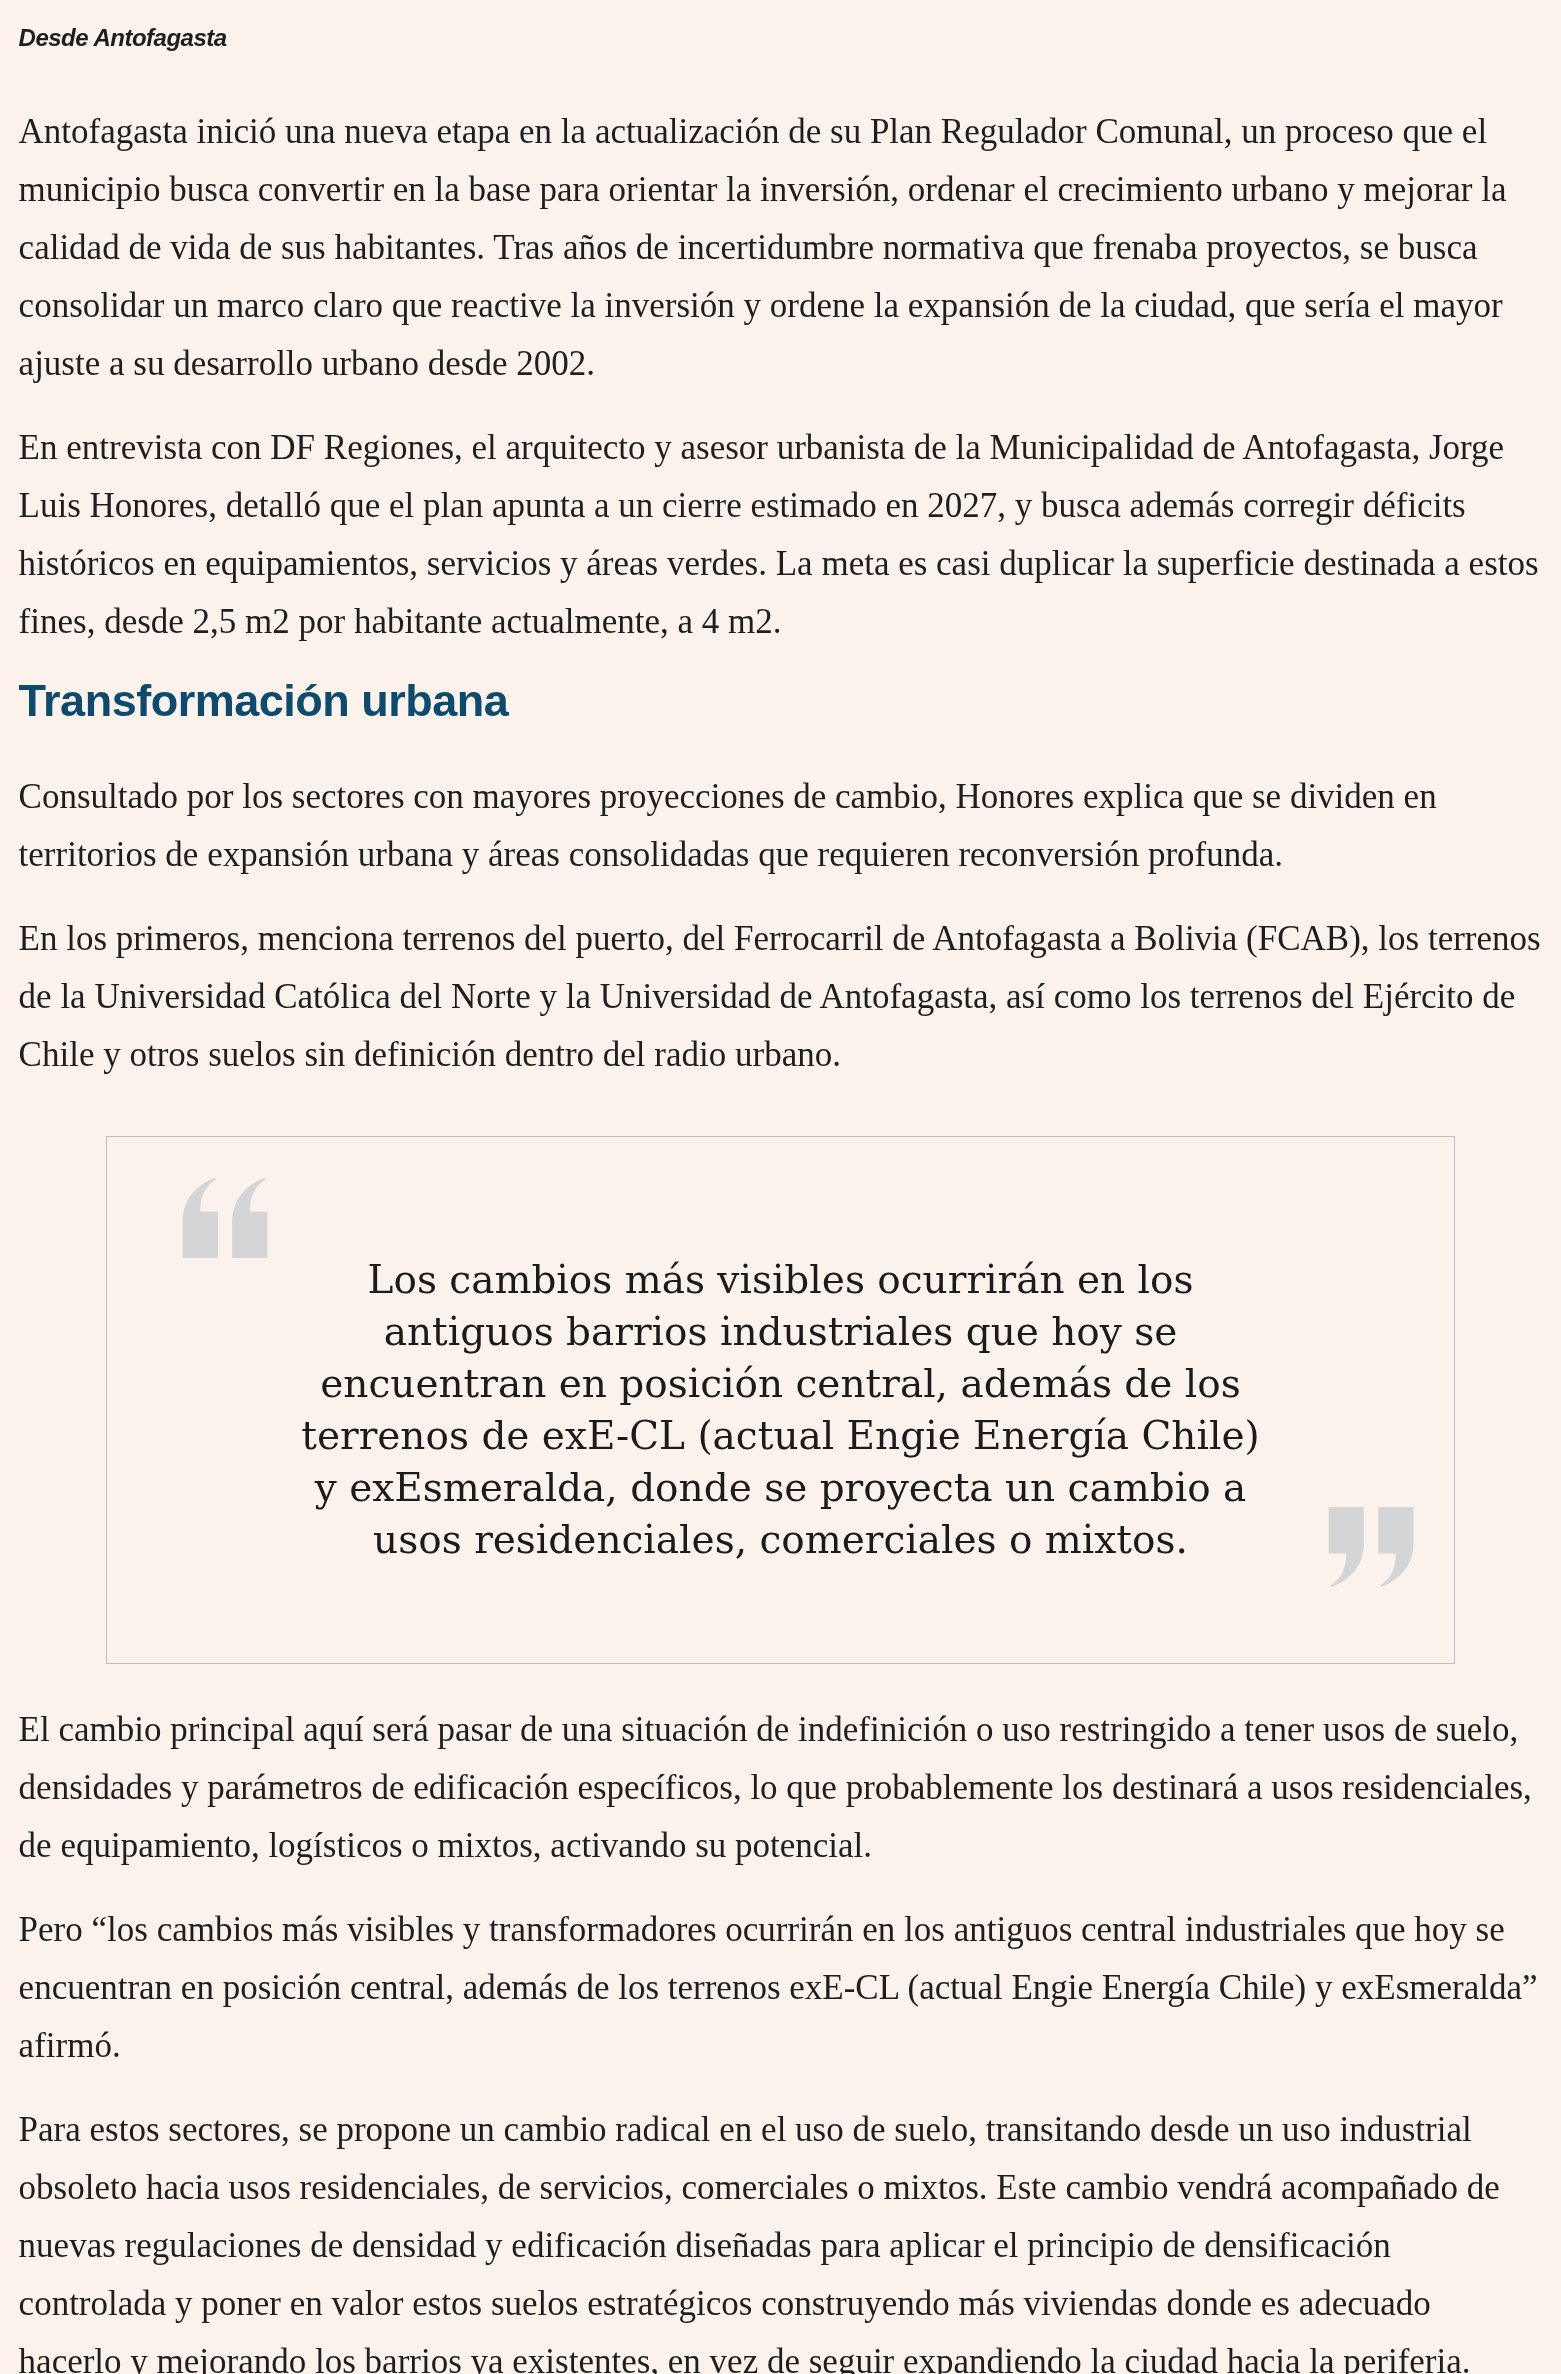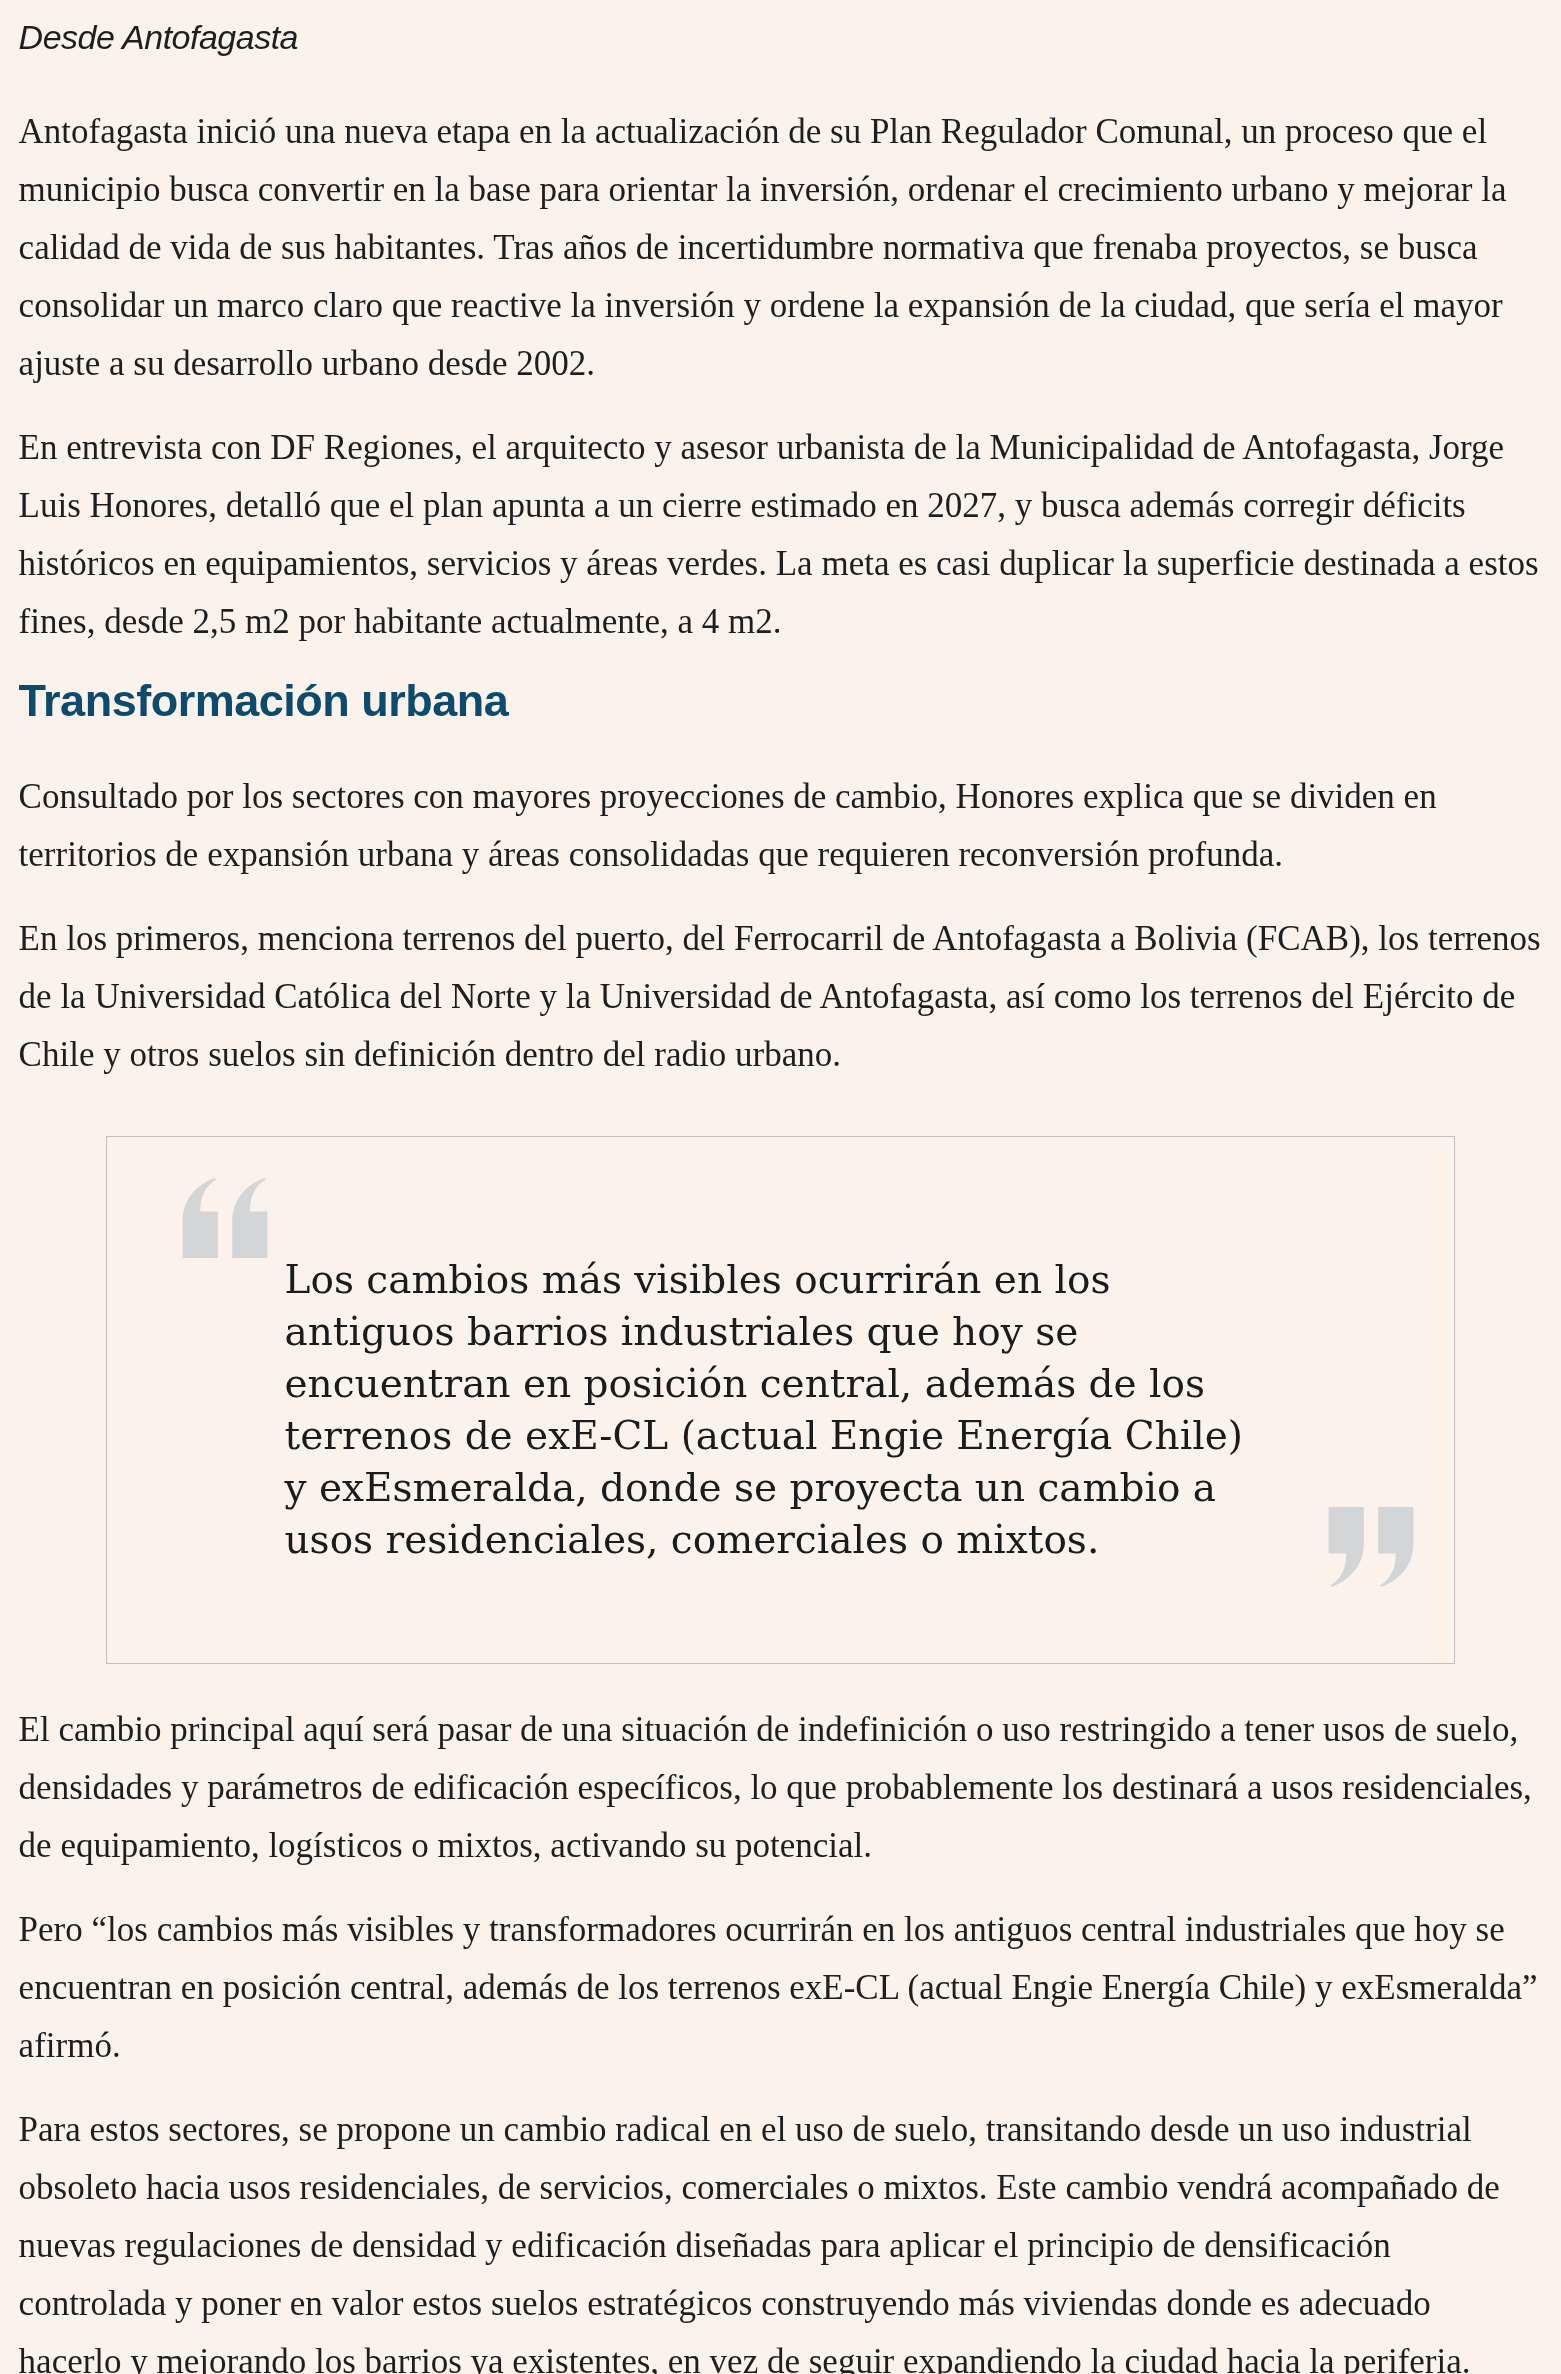--- a/index.html
+++ b/index.html
@@ -8,22 +8,22 @@
     min-height: 2375px;
     background: #FBF2EC;
     color: #1E1E1E;
     font-family: "Liberation Sans", sans-serif;
     box-sizing: border-box;
     padding: 16.7px 18.6px 0 18.6px;
     overflow: hidden;
   }
   .kicker {
     font-style: italic;
-    font-weight: 400;
-    font-size: 34px;
+    font-weight: 700;
+    font-size: 24px;
     line-height: 41px;
     letter-spacing: -0.5px;
     margin: 0 0 45px 0;
   }
   p.body-par {
     font-size: 35px;
     line-height: 58px;
     margin: 0 0 26px 0;
     letter-spacing: 0;
     font-family: Liberation Serif, serif;
@@ -55,20 +55,21 @@
   .close-quote {
     position: absolute;
     right: 32px;
     bottom: 76px;
     transform: rotate(180deg);
   }
   .quote-text {
     font-family: "DejaVu Serif", serif;
     font-size: 39px;
     line-height: 52px;
+    text-align: center;
     max-width: 992px;
     margin: -3.7px auto 0 auto;
     color: #1B1B1B;
   }
 </style>
 </head>
 <body>
 
 <div class="kicker">Desde Antofagasta</div>
 

